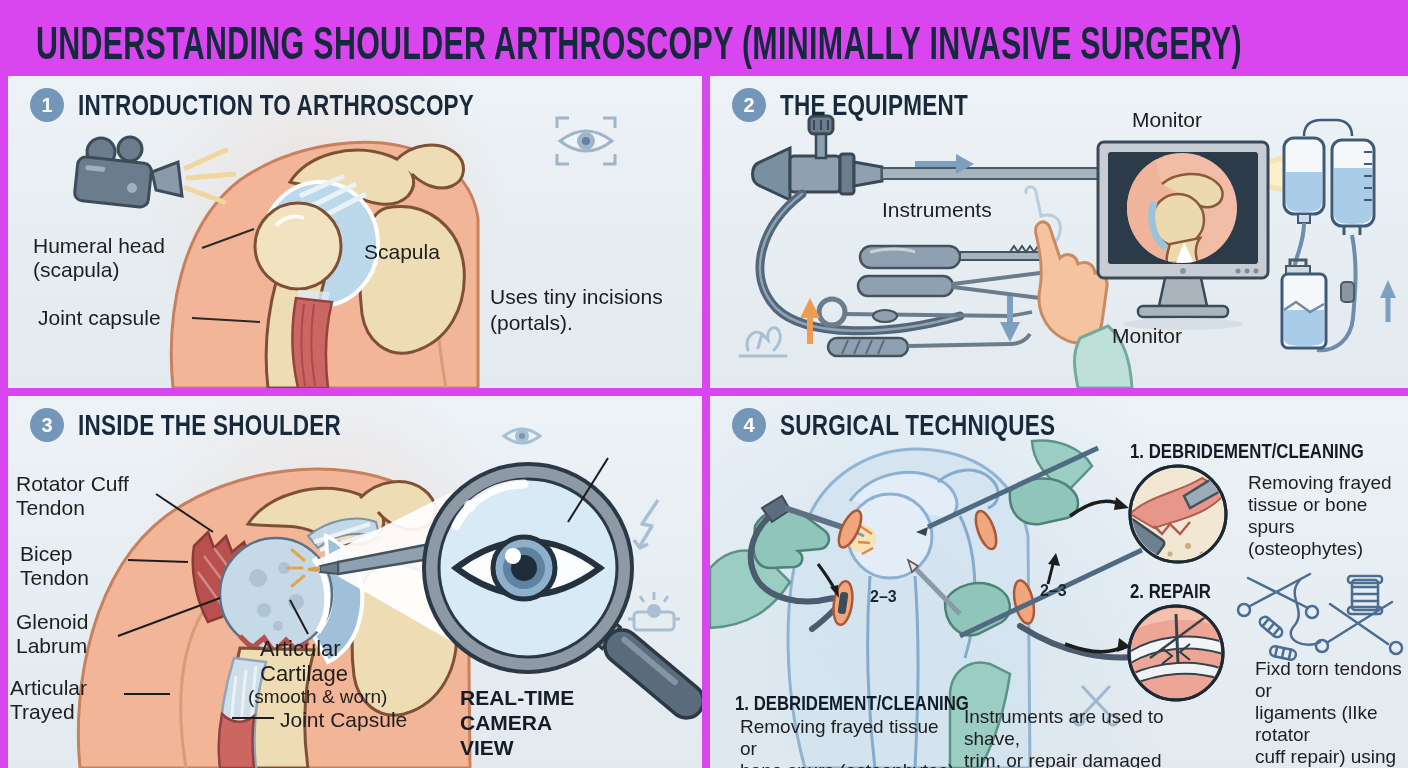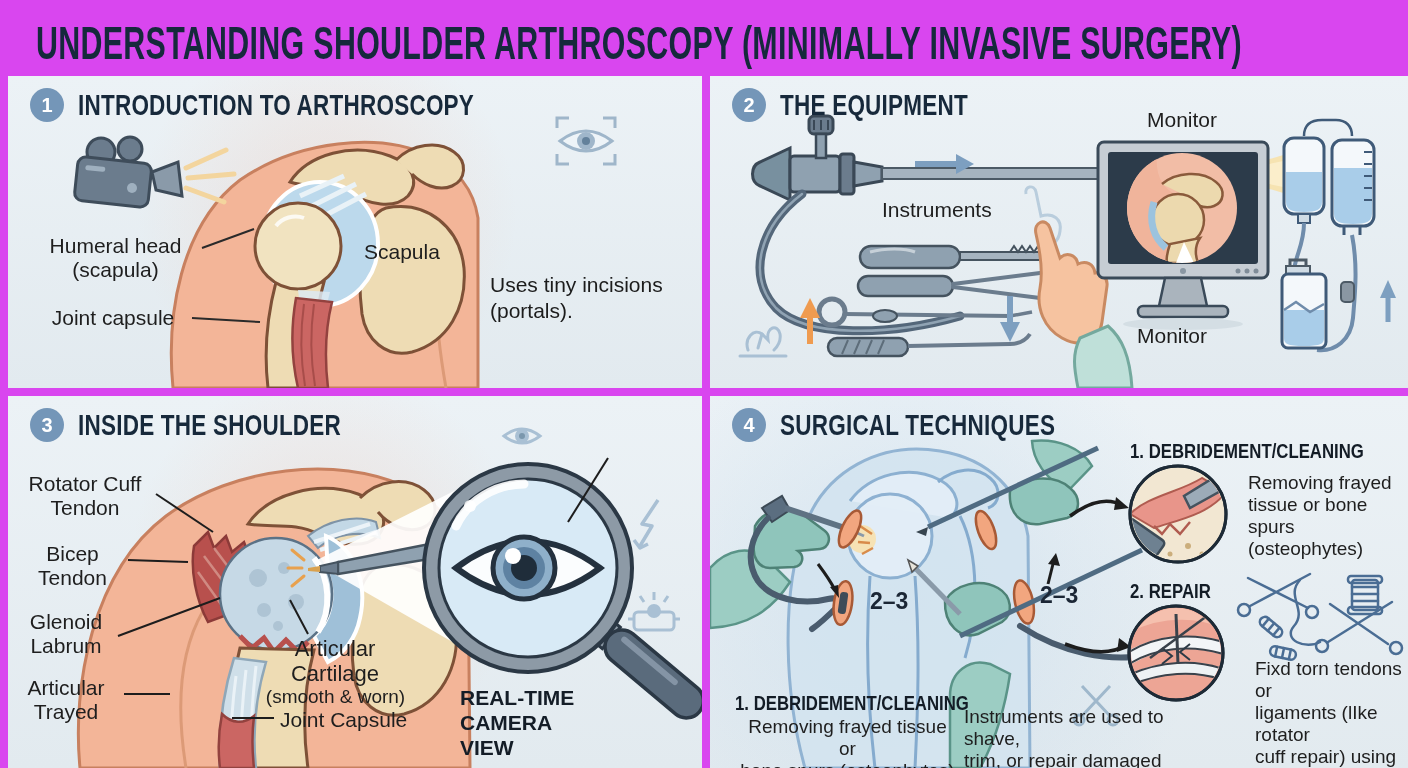--- a/index.html
+++ b/index.html
@@ -20,26 +20,26 @@
   .p4::before { content:""; position:absolute; inset:0;
     background:radial-gradient(circle at 28% 55%, rgba(190,215,235,.45), rgba(190,215,235,0) 55%); }
 
   .panel-head { position:absolute; left:22px; top:12px; display:flex; align-items:center; gap:14px; z-index:5; }
   .badge { width:34px; height:34px; border-radius:50%; background:#7496b8; color:#fff;
     font-weight:bold; font-size:20px; display:flex; align-items:center; justify-content:center; flex:0 0 auto; }
   .panel-title { font-size:30px; font-weight:bold; color:#17293b; white-space:nowrap;
     transform:scaleX(.75); transform-origin:left center; letter-spacing:.3px; }
 
   .lbl { position:absolute; color:#1e1e1e; font-size:21px; line-height:1.15; white-space:pre-line; z-index:4; }
-  .center { text-align:center; }
+  .center { text-align:left; }
   .para { position:absolute; color:#1c1c1c; font-size:21px; line-height:1.22; white-space:pre-line; z-index:4; }
   .h-step { position:absolute; font-weight:bold; font-size:19.5px; color:#131c26; white-space:nowrap;
     transform:scaleX(.86); transform-origin:left top; z-index:4; }
   .small { font-size:19px; line-height:1.16; }
-  .count { position:absolute; font-weight:bold; font-size:23px; color:#1b2635; z-index:4; }
+  .count { position:absolute; font-weight:bold; font-size:16px; color:#1b2635; z-index:4; }
   .cam-view { position:absolute; font-weight:bold; font-size:21px; color:#141d27; 
     line-height:1.18; white-space:pre-line; z-index:6; }
   svg.art { position:absolute; left:0; top:0; z-index:2; overflow:visible; }
 </style>
 </head>
 <body>
 
 <div class="canvas">
 
   <div class="main-title">UNDERSTANDING SHOULDER ARTHROSCOPY (MINIMALLY INVASIVE SURGERY)</div>
@@ -83,21 +83,21 @@
       </g>
     </svg>
     <div class="panel-head">
       <div class="badge">1</div>
       <div class="panel-title">INTRODUCTION TO ARTHROSCOPY</div>
     </div>
     <div class="lbl center" style="left:25px; top:158px; width:165px;">Humeral head
 (scapula)</div>
     <div class="lbl center" style="left:30px; top:230px; width:150px;">Joint capsule</div>
     <div class="lbl" style="left:356px; top:164px;text-align:right;">Scapula</div>
-    <div class="para" style="left:482px; top:196px;">Uses tiny incisions
+    <div class="para" style="left:482px; top:208px;">Uses tiny incisions
 (portals).</div>
   </section>
 
   <section class="panel p2">
     <svg class="art" width="698" height="312" viewBox="0 0 698 312">
       <defs>
         <clipPath id="clipMon">
             <circle cx="472" cy="132" r="55"></circle>
           </clipPath>
       </defs>

